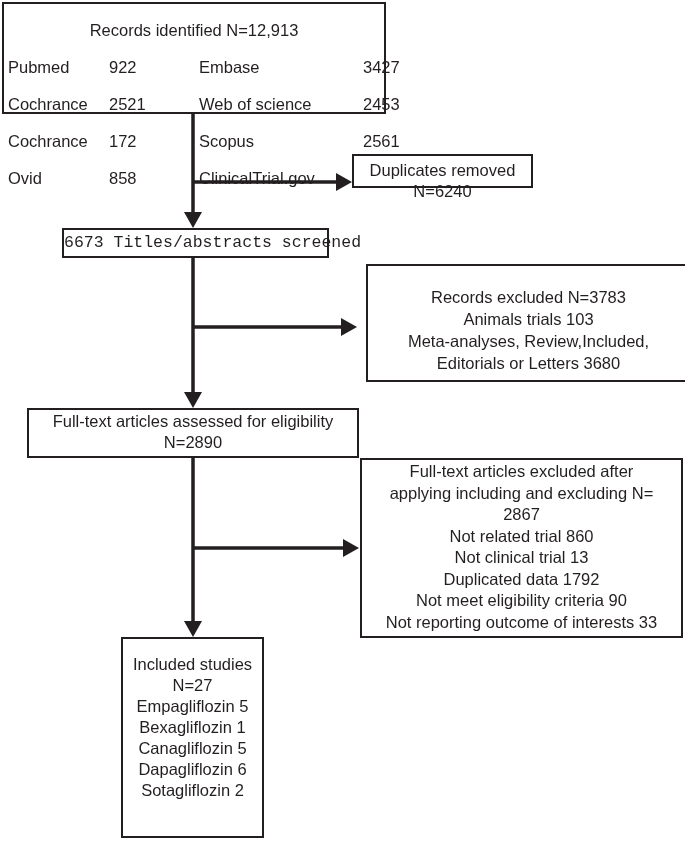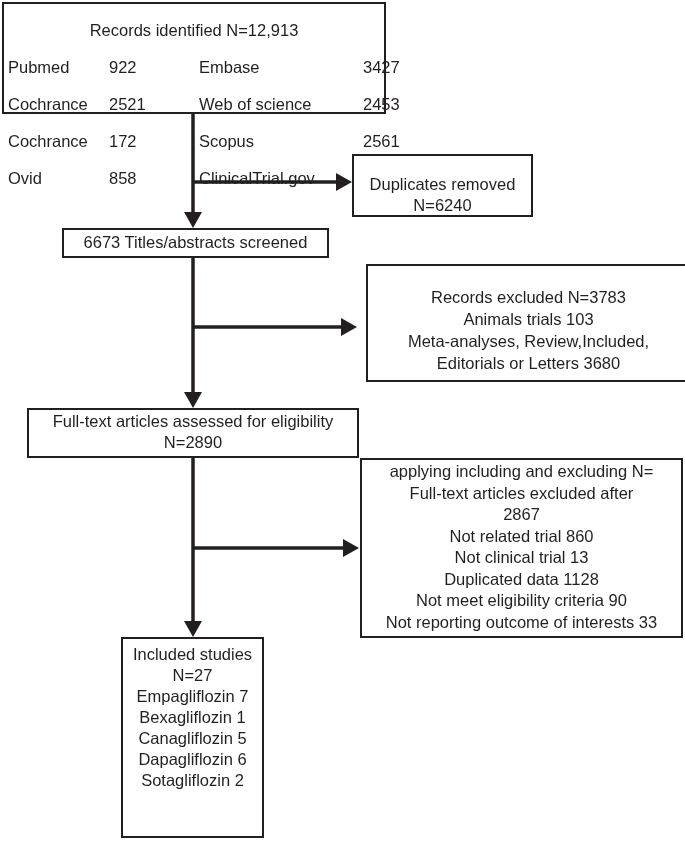--- a/index.html
+++ b/index.html
@@ -45,45 +45,46 @@
     grid-template-columns: 101px 90px 164px 1fr;
     text-align: left;
     padding: 0 4px;
   }
   .src-grid span {
     line-height: 21px;
     white-space: nowrap;
     margin-top: 16px;
   }
   .box-duplicates {
-    left: 352px; top: 154px; width: 181px; height: 63px;
-    padding-top: 18px;
+    left: 352px; top: 154px; width: 181px; height: 34px;
+    padding-top: 4px;
   }
   .box-screened {
     left: 62px; top: 228px; width: 267px; height: 30px;
     line-height: 25px;
     white-space: nowrap;
+    font-family: Liberation Mono, monospace;
   }
   .box-records-excluded {
     left: 366px; top: 264px; width: 325px; height: 118px;
     padding-top: 20px;
     line-height: 22px;
   }
   .box-fulltext {
     left: 27px; top: 408px; width: 332px; height: 50px;
     padding-top: 1px;
   }
   .box-fulltext-excluded {
     left: 360px; top: 458px; width: 323px; height: 180px;
     padding-top: 1px;
     line-height: 21.5px;
   }
   .box-included {
     left: 121px; top: 637px; width: 143px; height: 201px;
-    padding-top: 5px;
+    padding-top: 15px;
   }
   .line {
     display: block;
   }
 </style>
 </head>
 <body>
 
 <div id="canvas">
 
@@ -145,33 +146,33 @@
     <span class="line">Meta-analyses, Review,Included,</span>
     <span class="line">Editorials or Letters 3680</span>
   </div>
 
   <div class="box box-fulltext">
     <span class="line">Full-text articles assessed for eligibility</span>
     <span class="line">N=2890</span>
   </div>
 
   <div class="box box-fulltext-excluded">
+    <span class="line">Full-text articles excluded after</span>
     <span class="line">applying including and excluding N=</span>
-    <span class="line">Full-text articles excluded after</span>
     <span class="line">2867</span>
     <span class="line">Not related trial 860</span>
     <span class="line">Not clinical trial 13</span>
-    <span class="line">Duplicated data 1128</span>
+    <span class="line">Duplicated data 1792</span>
     <span class="line">Not meet eligibility criteria 90</span>
     <span class="line">Not reporting outcome of interests 33</span>
   </div>
 
   <div class="box box-included">
     <span class="line">Included studies</span>
     <span class="line">N=27</span>
-    <span class="line">Empagliflozin 7</span>
+    <span class="line">Empagliflozin 5</span>
     <span class="line">Bexagliflozin 1</span>
     <span class="line">Canagliflozin 5</span>
     <span class="line">Dapagliflozin 6</span>
     <span class="line">Sotagliflozin 2</span>
   </div>
 
 </div>
 
 </body></html>

